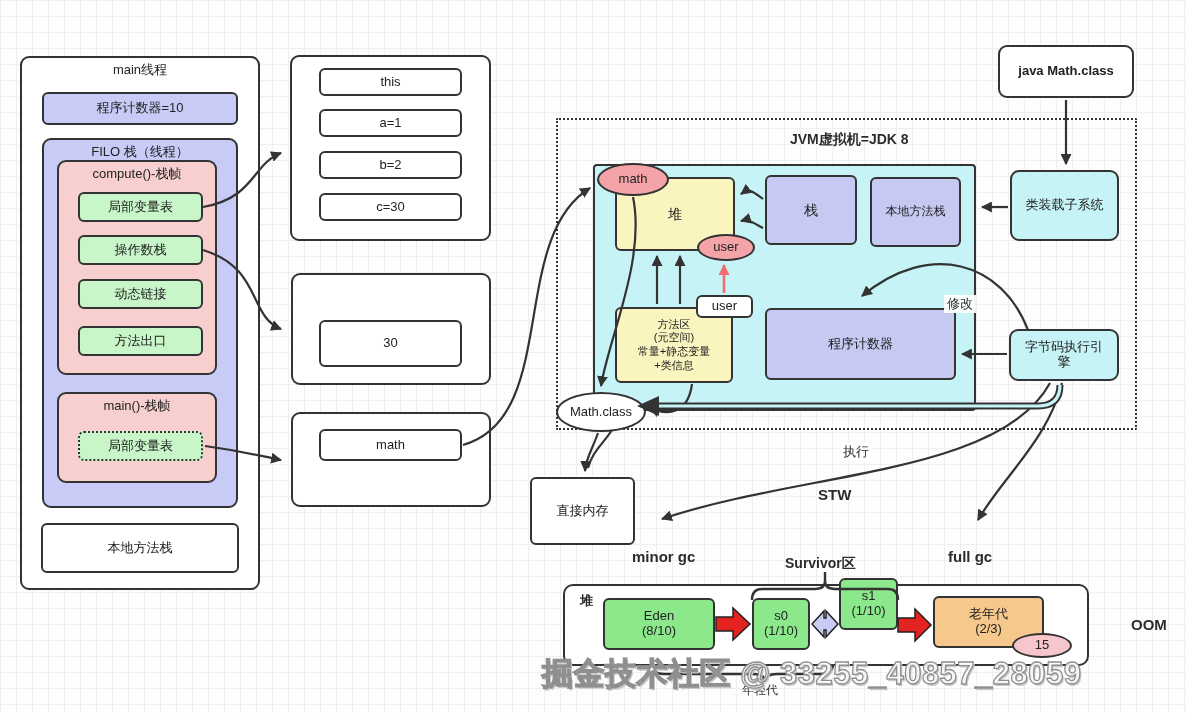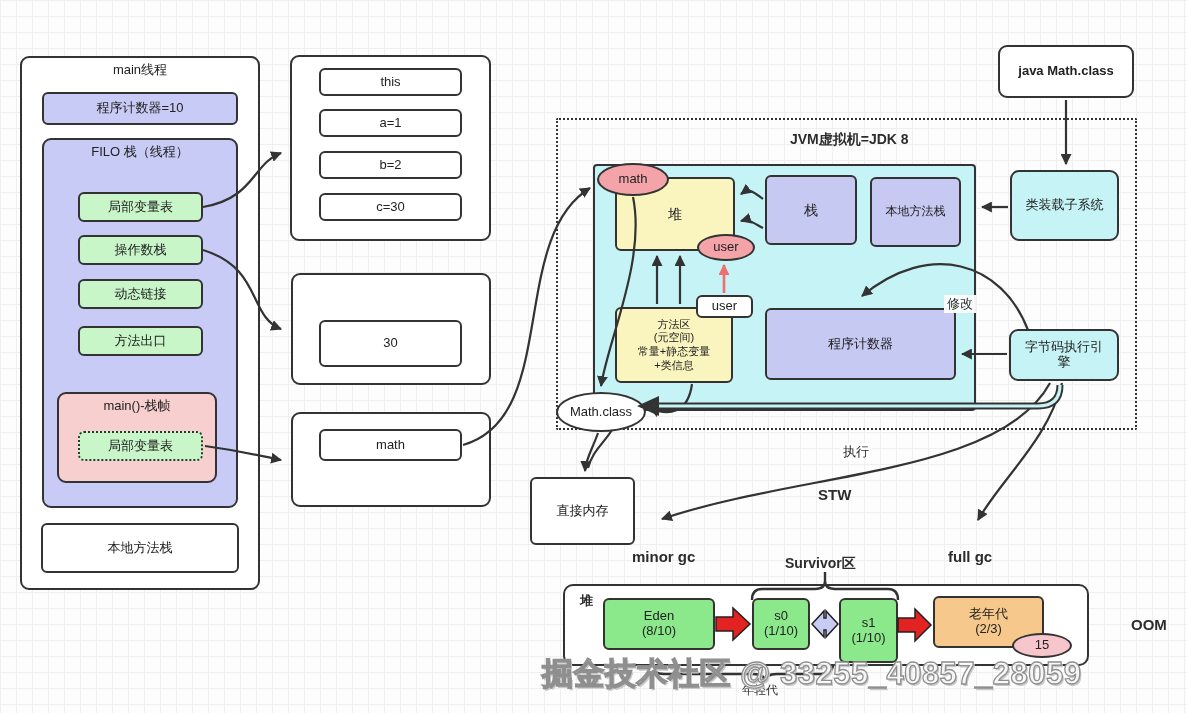--- a/index.html
+++ b/index.html
@@ -44,20 +44,23 @@
 
   <div class="node container" style="left:20px;top:56px;width:240px;height:534px;border-width:2.5px;border-radius:9px;">
     <div class="ctitle">main线程</div>
   </div>
   <div class="node" style="left:42px;top:92px;width:196px;height:33px;background:#c7cbf5;">
     <span>程序计数器=10</span>
   </div>
   <div class="node container" style="left:42px;top:138px;width:196px;height:370px;background:#c7cbf6;border-radius:9px;">
     <div class="ctitle">FILO 栈（线程）</div>
   </div>
+  <div class="node container" style="left:57px;top:160px;width:160px;height:215px;background:#f8cfcf;border-radius:9px;">
+    <div class="ctitle">compute()-栈帧</div>
+  </div>
   <div class="node" style="left:78px;top:192px;width:125px;height:30px;background:#c9f6c9;">
     <span>局部变量表</span>
   </div>
   <div class="node" style="left:78px;top:235px;width:125px;height:30px;background:#c9f6c9;">
     <span>操作数栈</span>
   </div>
   <div class="node" style="left:78px;top:279px;width:125px;height:30px;background:#c9f6c9;">
     <span>动态链接</span>
   </div>
   <div class="node" style="left:78px;top:326px;width:125px;height:30px;background:#c9f6c9;">
@@ -160,21 +163,21 @@
   <div class="lbl" style="left:580px;top:592px;font-size:13px;">堆</div>
 
   <div class="node twoline" style="left:603px;top:598px;width:112px;height:52px;background:#8be98b;">
     <span>Eden</span>
     <span>(8/10)</span>
   </div>
   <div class="node twoline" style="left:752px;top:598px;width:58px;height:52px;background:#8be98b;">
     <span>s0</span>
     <span>(1/10)</span>
   </div>
-  <div class="node twoline" style="left:839px;top:598px;width:59px;height:65px;background:#8be98b;">
+  <div class="node twoline" style="left:839px;top:578px;width:59px;height:52px;background:#8be98b;">
     <span>s1</span>
     <span>(1/10)</span>
   </div>
   <div class="node twoline" style="left:933px;top:596px;width:111px;height:52px;background:#f6c88c;">
     <span>老年代</span>
     <span>(2/3)</span>
   </div>
   <div class="node ellipse" style="left:1012px;top:633px;width:60px;height:25px;background:#f7c6cd;z-index:35;">
     <span>15</span>
   </div>

